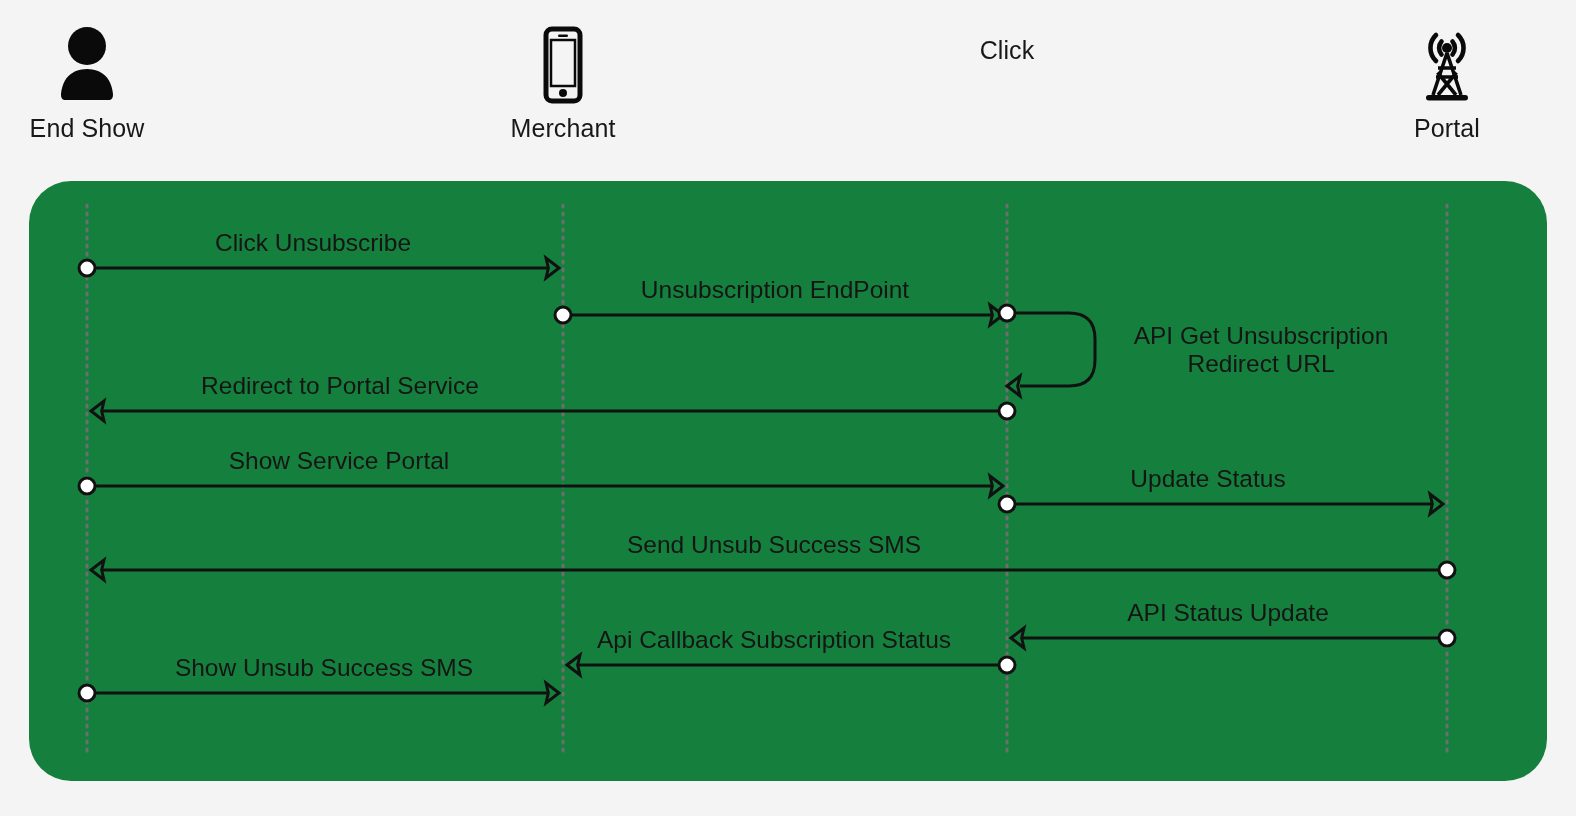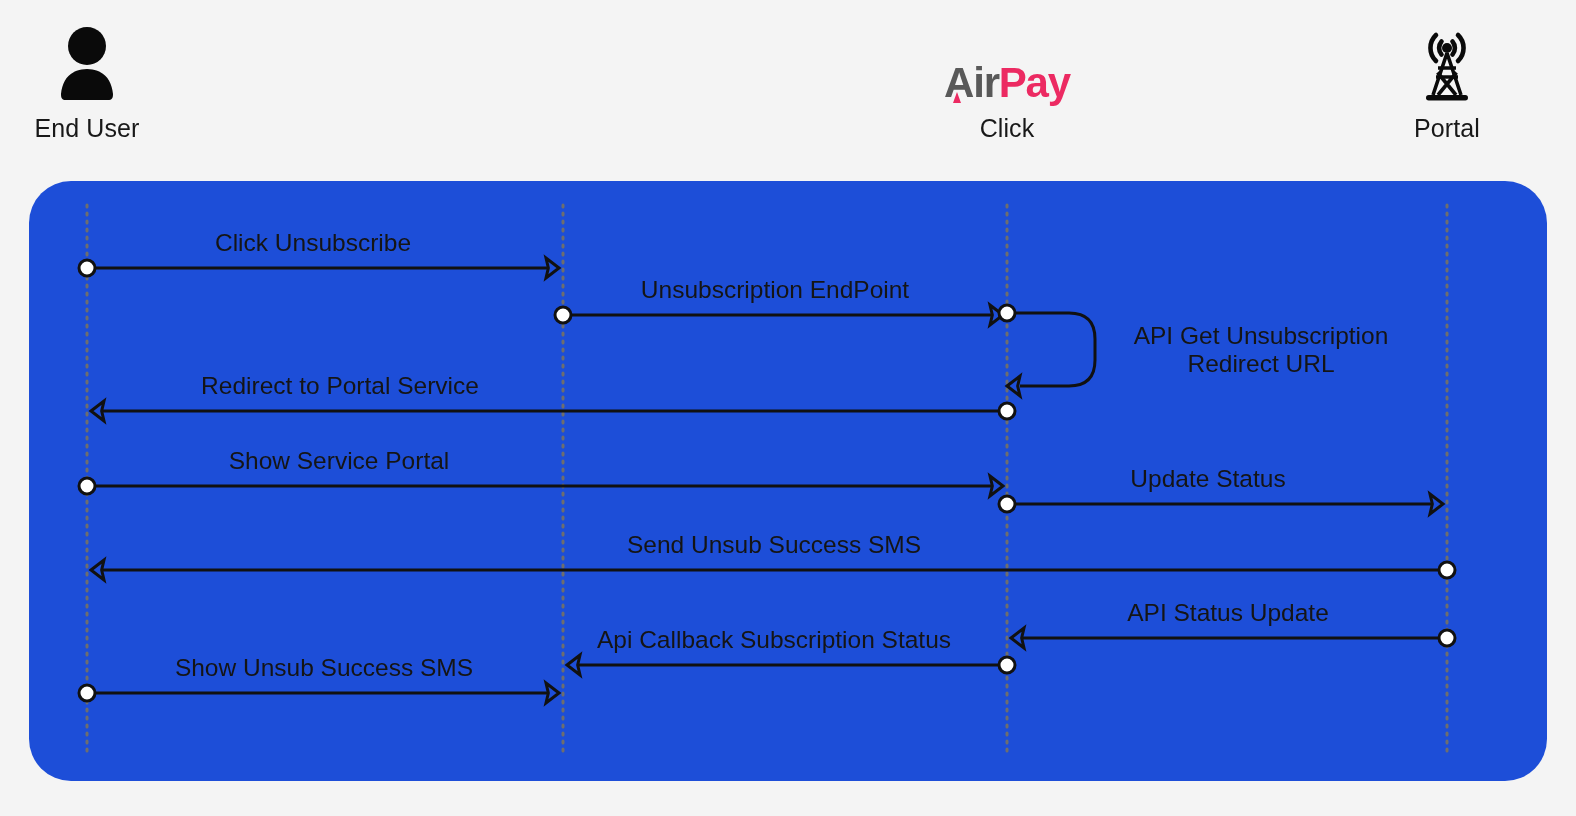--- a/index.html
+++ b/index.html
@@ -71,21 +71,21 @@
     border-bottom: 11px solid #ec2a62;
   }
 
   
   #card {
     position: absolute;
     left: 29px;
     top: 181px;
     width: 1518px;
     height: 600px;
-    background: #1d4ed8;
+    background: #15803d;
     border-radius: 42px;
   }
   #diagram-svg {
     position: absolute;
     left: 0; top: 0;
   }
   .msg-label {
     font-family: "Liberation Sans", sans-serif;
     font-size: 24.5px;
     fill: #151515;
@@ -96,32 +96,36 @@
 
 <div id="stage">
 
   <div class="actor" style="left:87px">
     <div class="actor-icon">
       <svg width="72" height="78" viewBox="0 0 72 78" aria-hidden="true">
         <circle cx="36" cy="20" r="19" fill="#0a0a0a"></circle>
         <path d="M36 43c-8 0-13 3-13 3 -8 4 -12 12 -13 22 0 4 1 6 5 6h42c4 0 5-2 5-6 -1-10 -5-18 -13-22 0 0 -5-3 -13-3z" fill="#0a0a0a"></path>
       </svg>
     </div>
-    <div class="actor-label">End User</div>
-  </div>
-
+    <div class="actor-label">End Show</div>
+  </div>
+
+  <div class="actor" style="left:563px">
+    <div class="actor-icon">
+      <svg width="46" height="78" viewBox="0 0 46 78" aria-hidden="true">
+        <rect x="6" y="3" width="34" height="72" rx="6" ry="6" fill="none" stroke="#0a0a0a" stroke-width="5"></rect>
+        <rect x="11" y="14" width="24" height="46" fill="none" stroke="#0a0a0a" stroke-width="2.5"></rect>
+        <rect x="18" y="8.5" width="10" height="2.6" rx="1.3" fill="#0a0a0a"></rect>
+        <circle cx="23" cy="67" r="4" fill="#0a0a0a"></circle>
+      </svg>
+    </div>
+    <div class="actor-label">Merchant</div>
+  </div>
 
   <div class="actor" style="left:1007px">
-    <div class="airpay-logo">
-      <div class="airpay-wordmark">
-        <span class="airpay-accent"></span>
-        <span class="airpay-air">Air</span>
-        <span class="airpay-pay">Pay</span>
-      </div>
-    </div>
     <div class="actor-label">Click</div>
   </div>
 
   <div class="actor" style="left:1447px">
     <div class="actor-icon">
       <svg width="66" height="78" viewBox="0 0 66 78" aria-hidden="true">
         <g fill="none" stroke="#0a0a0a" stroke-width="4.6" stroke-linecap="round">
           <path d="M22 9 a18 18 0 0 0 0 26"></path>
           <path d="M44 9 a18 18 0 0 1 0 26"></path>
           <path d="M27.5 15.5 a10 10 0 0 0 0 13"></path>

